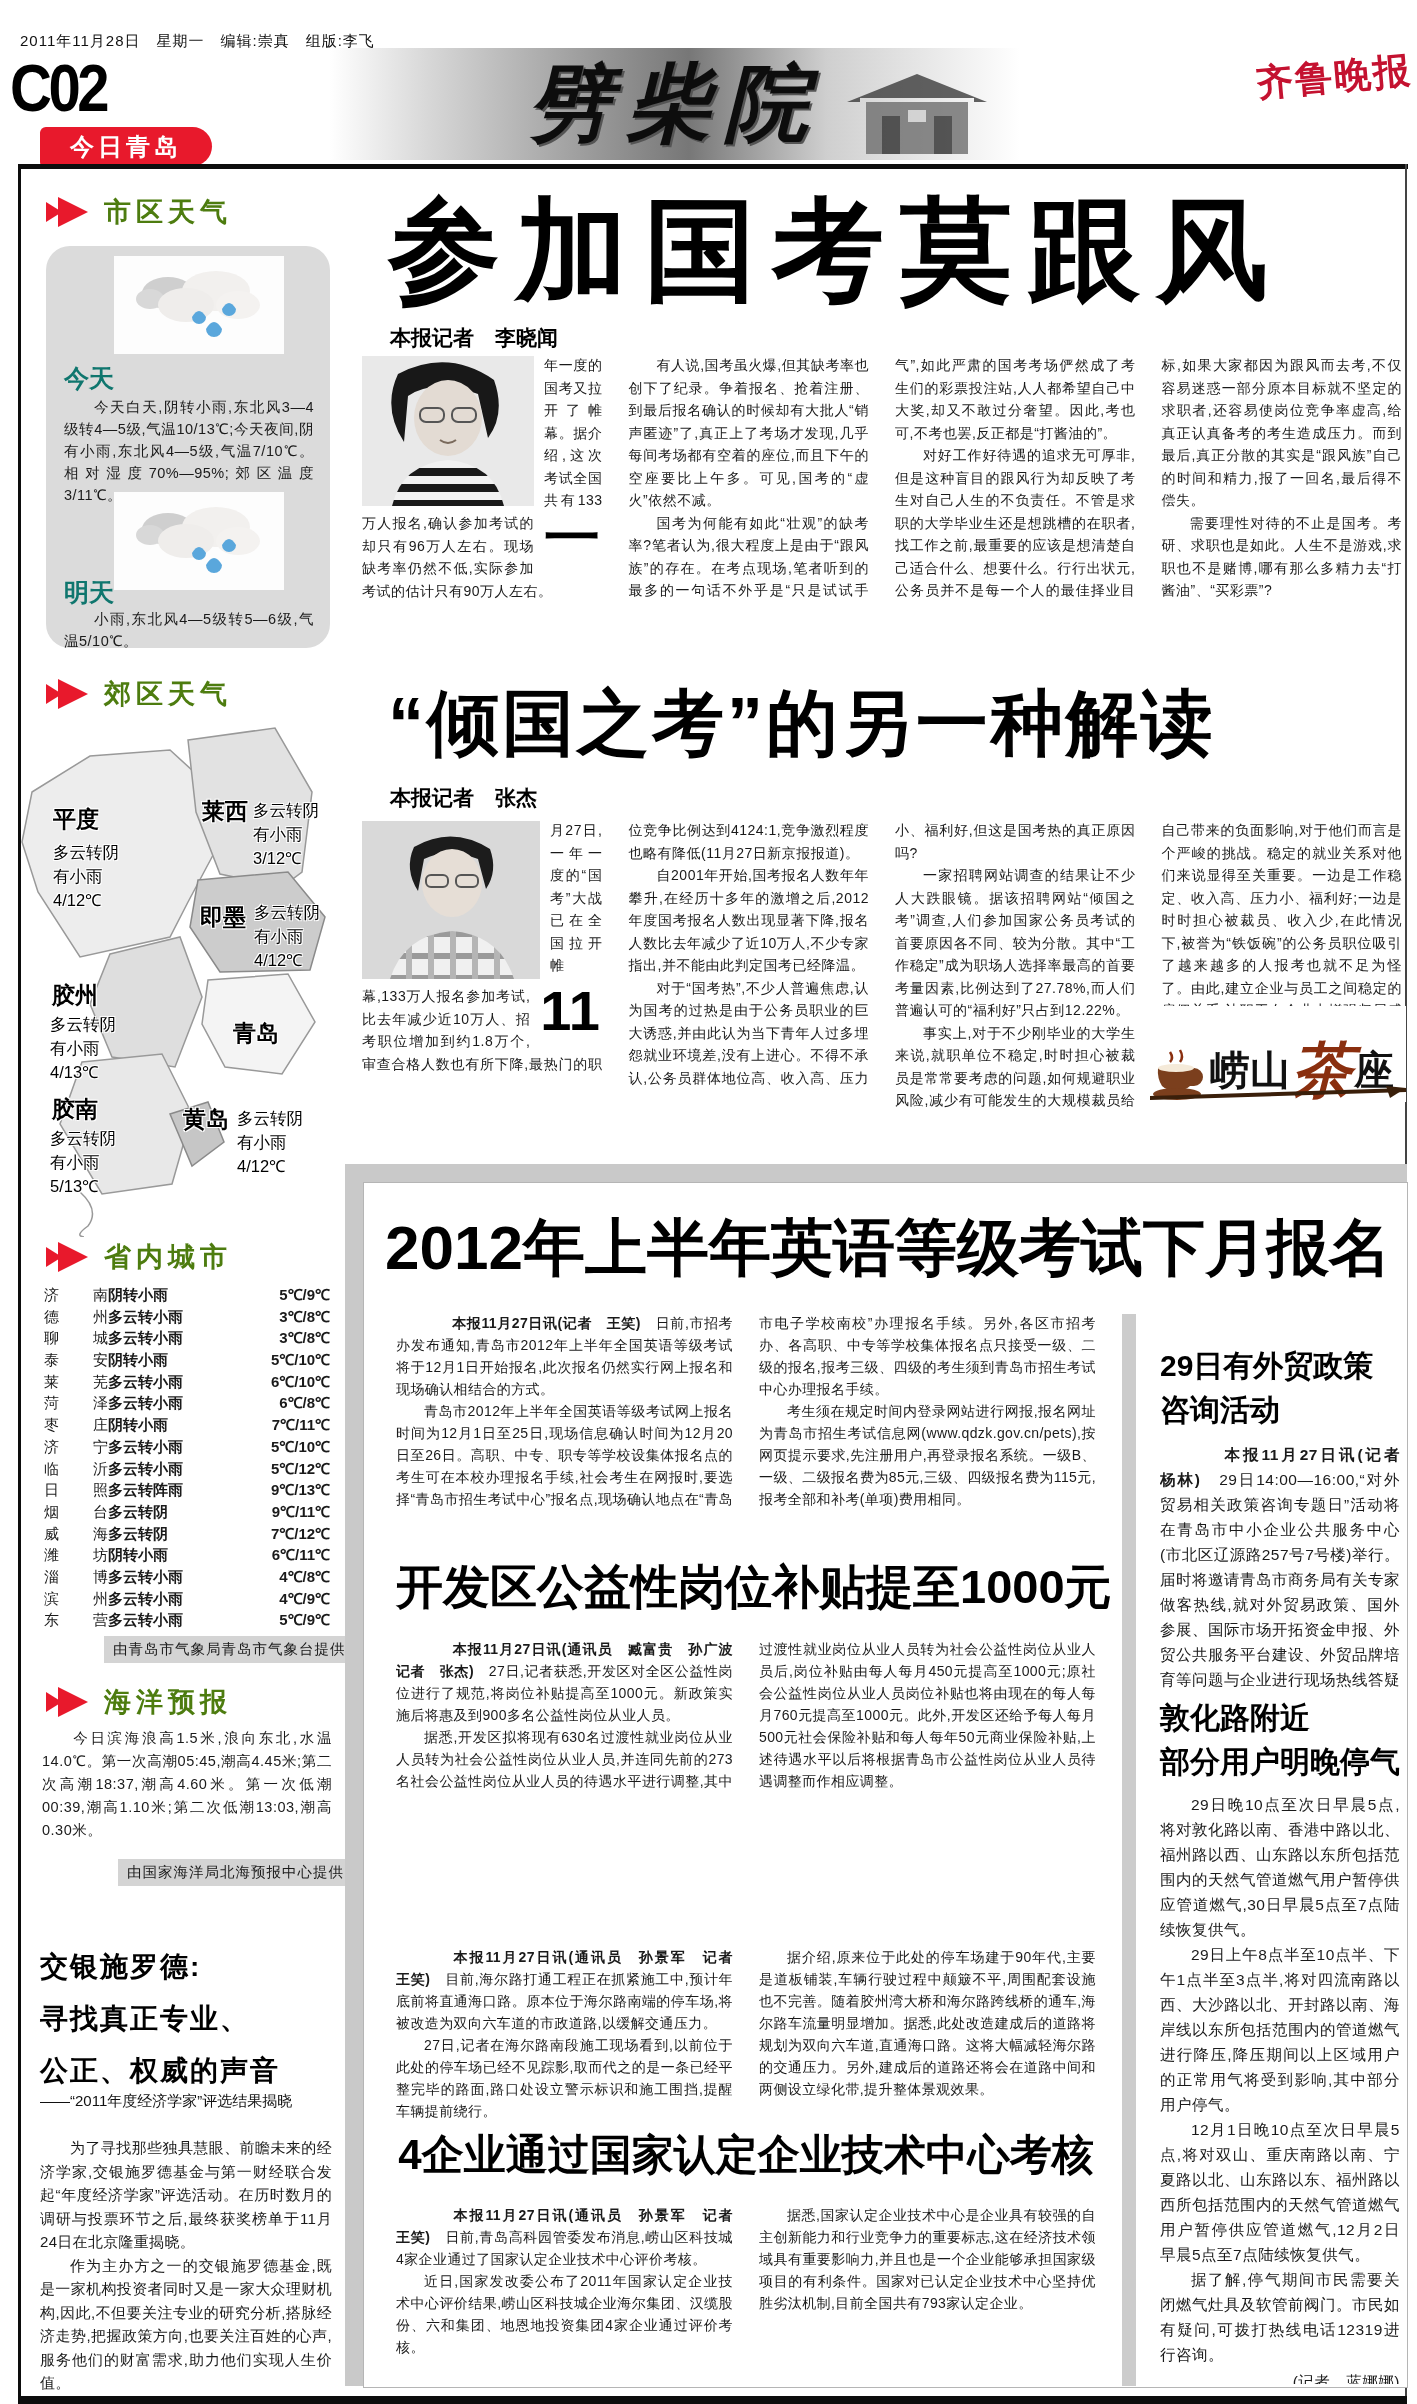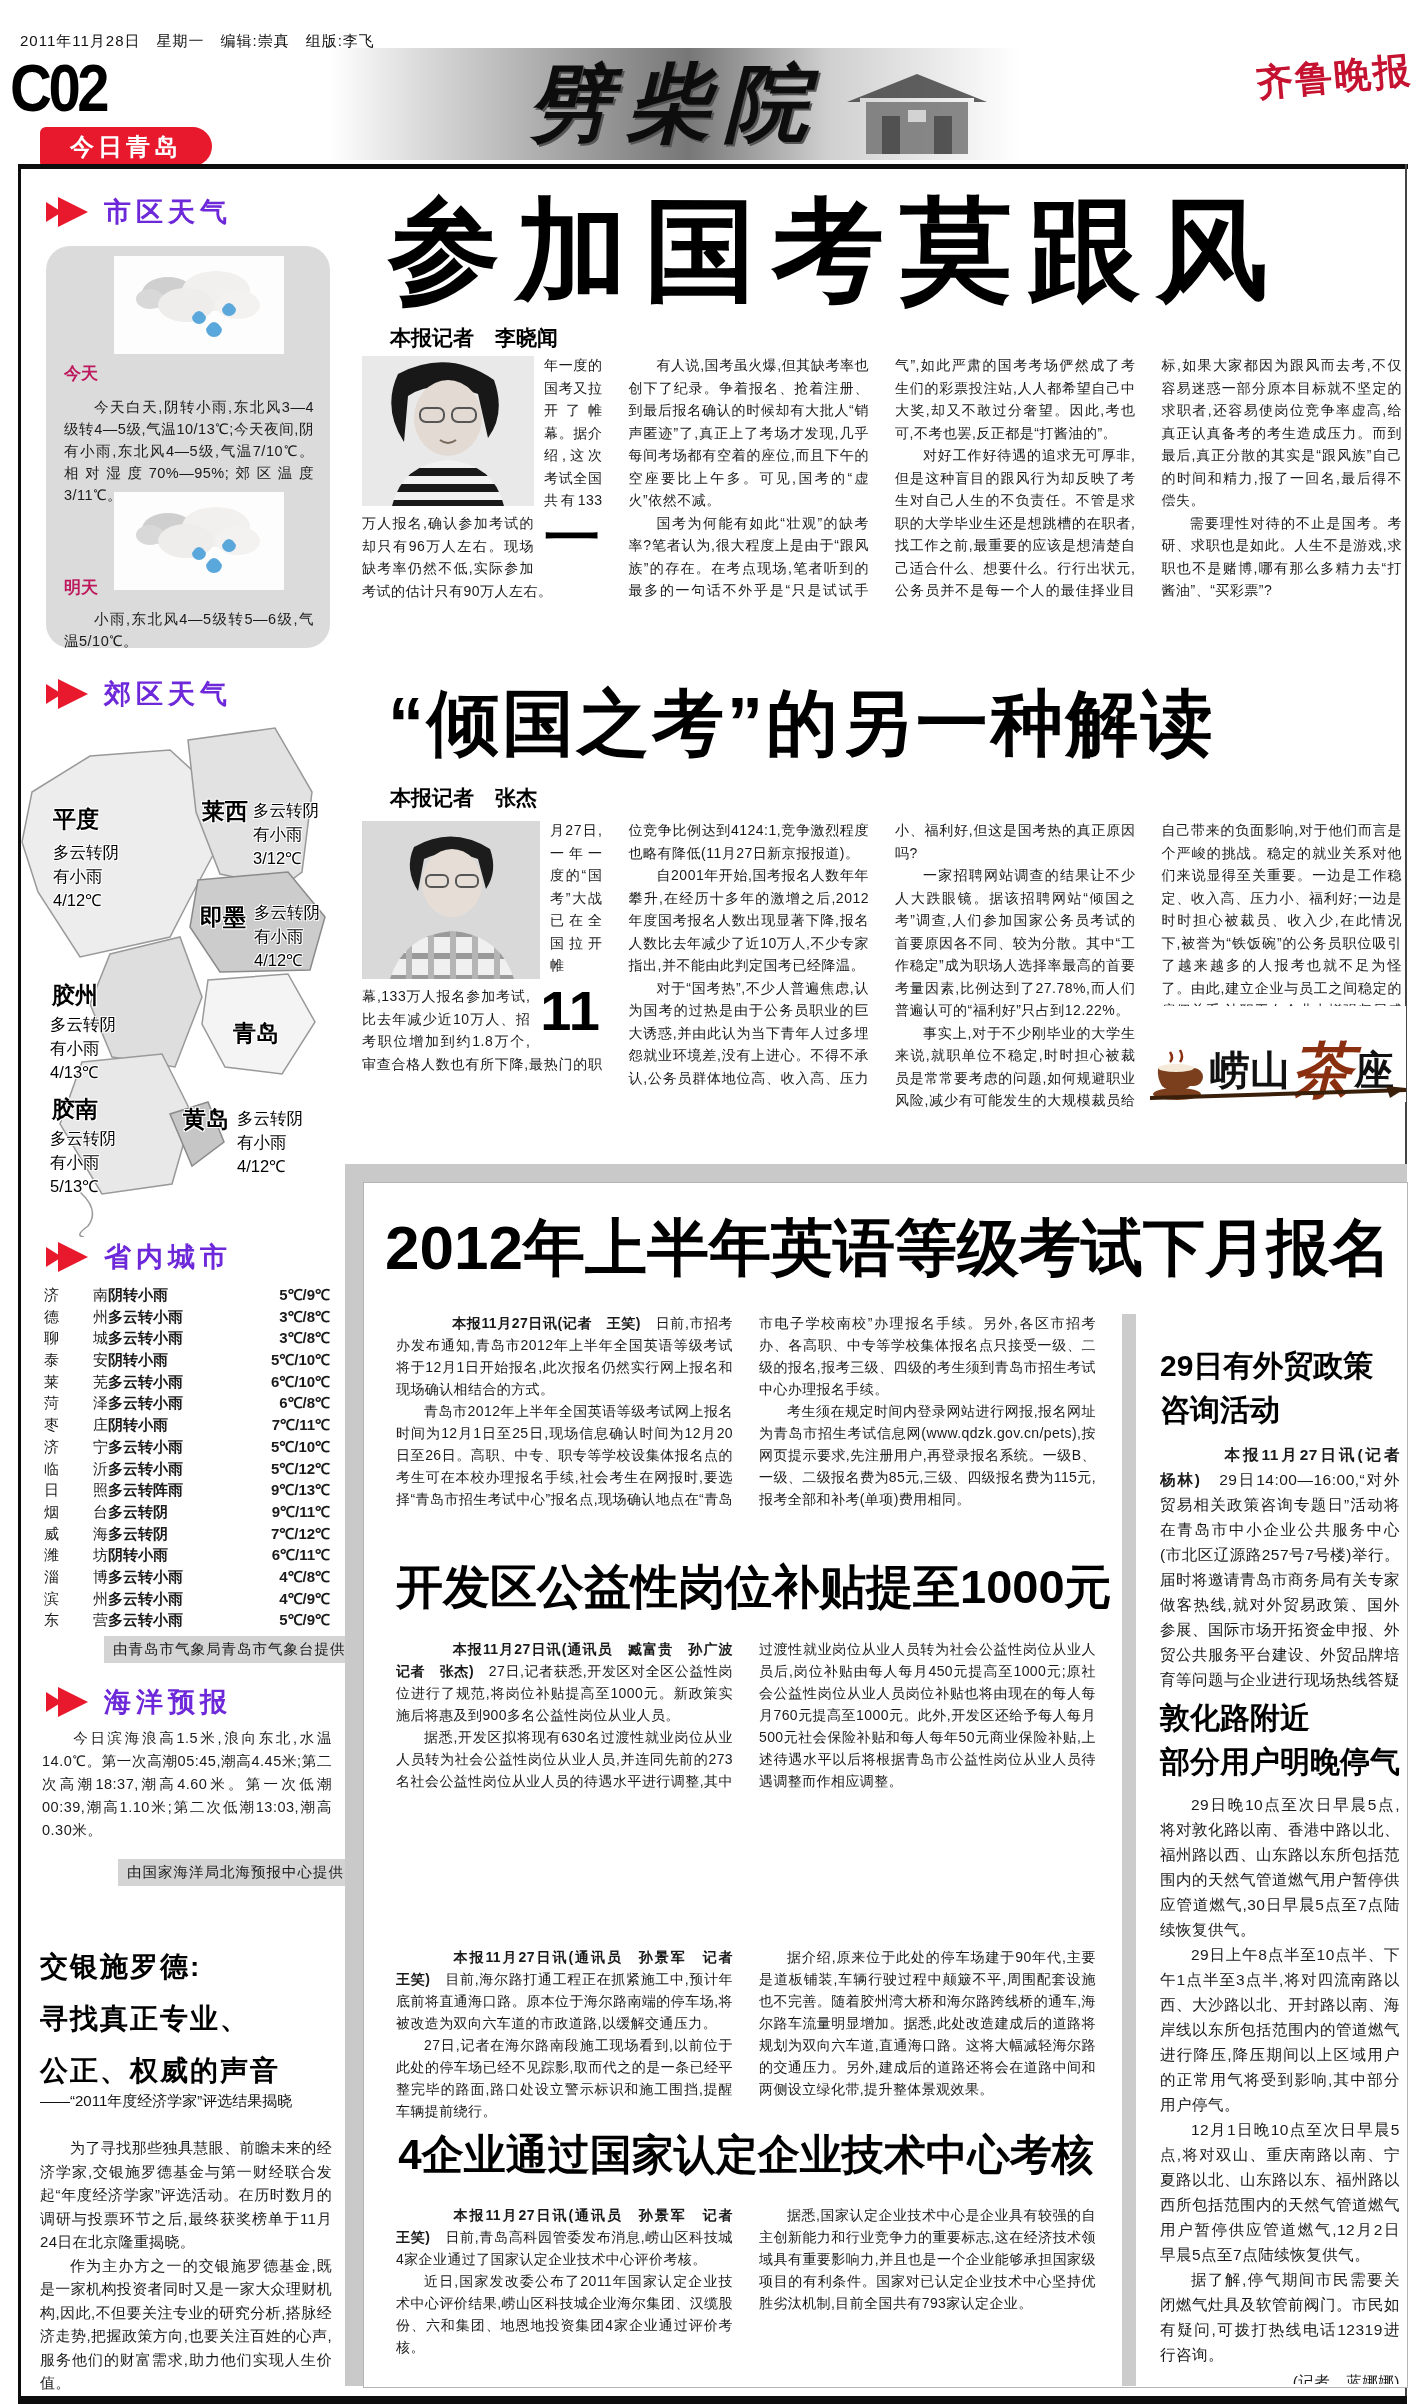--- a/index.html
+++ b/index.html
@@ -20,26 +20,26 @@
      font-family:"DejaVu Serif",serif;transform:rotate(-5deg);letter-spacing:2px;}
   .badge{left:40px;top:103px;width:172px;height:39px;background:#e8192c;color:#fff;
      font-size:24px;font-weight:bold;text-align:center;line-height:39px;letter-spacing:4px;
      border-radius:6px 20px 20px 4px;}
   .rule-top{left:18px;top:140px;width:1390px;height:5px;background:#0d0d0d;}
   .b-left{left:18px;top:140px;width:3px;height:2248px;background:#0d0d0d;}
   .b-right{left:1405px;top:140px;width:2px;height:2248px;background:#444;}
   .rule-bottom{left:18px;top:2372px;width:1389px;height:17px;background:#0d0d0d;}
   
   .sechead{display:flex;align-items:center;gap:14px;}
-  .sechead .t{font-size:27px;font-weight:900;letter-spacing:5px;color:#6d28d9;}
+  .sechead .t{font-size:27px;font-weight:900;letter-spacing:5px;color:#4d7c0f;}
   
   .wbox{left:46px;top:222px;width:284px;height:402px;background:#dbdbdb;border-radius:24px;}
   .wicon{position:absolute;left:68px;width:170px;height:98px;background:#fdfdfd;
      display:flex;align-items:center;justify-content:center;}
-  .wlabel{position:absolute;left:18px;font-size:17px;font-weight:900;color:#be185d;}
+  .wlabel{position:absolute;left:18px;font-size:25px;font-weight:900;color:#0f766e;}
   .wtext{position:absolute;left:18px;width:250px;font-size:14.5px;line-height:22px;
      text-align:justify;letter-spacing:.5px;}
   .wtext .ind{display:inline-block;width:2em;}
   
   .map{left:20px;top:698px;width:318px;height:515px;}
   .map .rname{position:absolute;font-size:23px;font-weight:900;color:#000;
      text-shadow:1px 1px 0 #fff,-1px -1px 0 #fff,1px -1px 0 #fff,-1px 1px 0 #fff;}
   .map .rwx{position:absolute;font-size:16.5px;line-height:24px;color:#000;
      text-shadow:1px 1px 0 #fff,-1px -1px 0 #fff,1px -1px 0 #fff,-1px 1px 0 #fff;}
   

